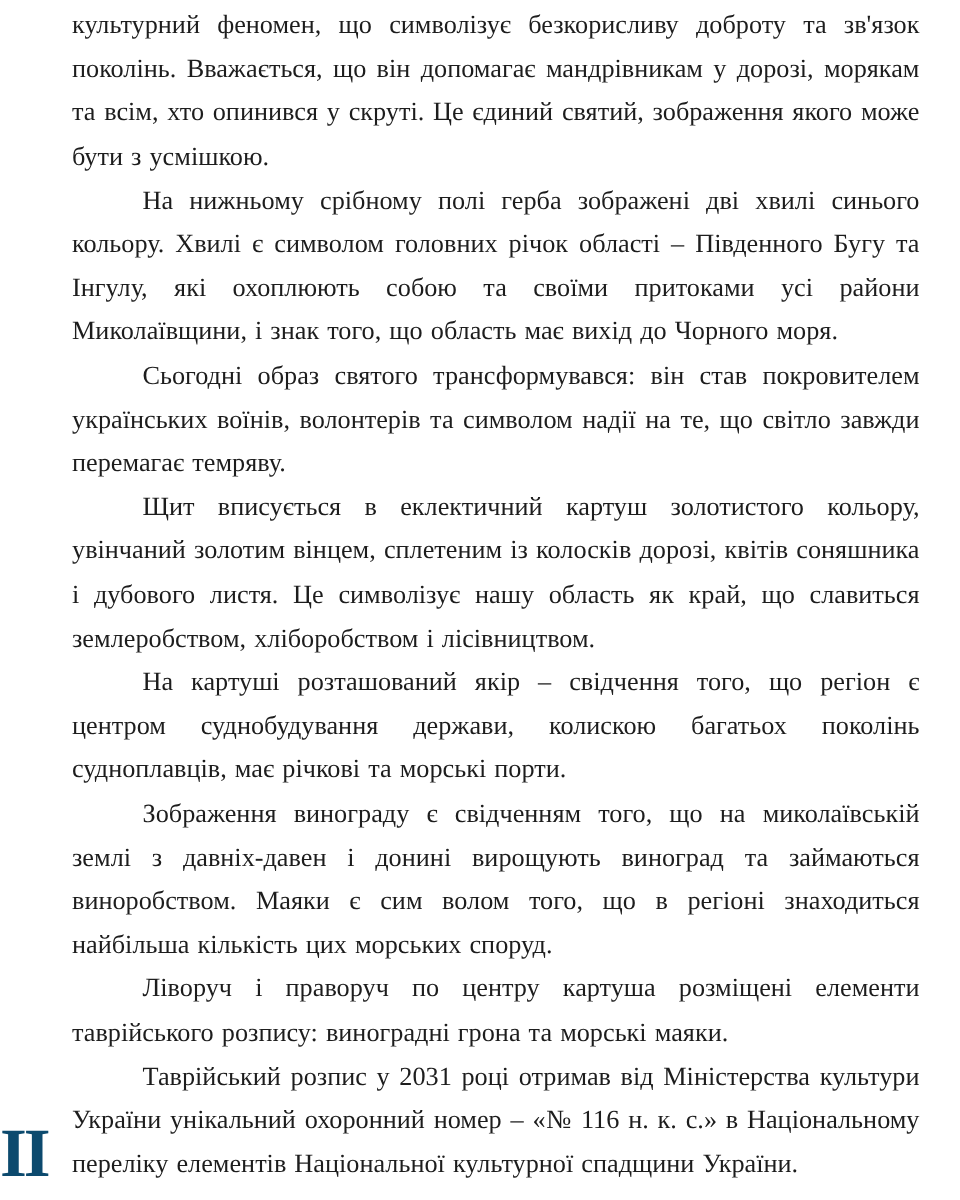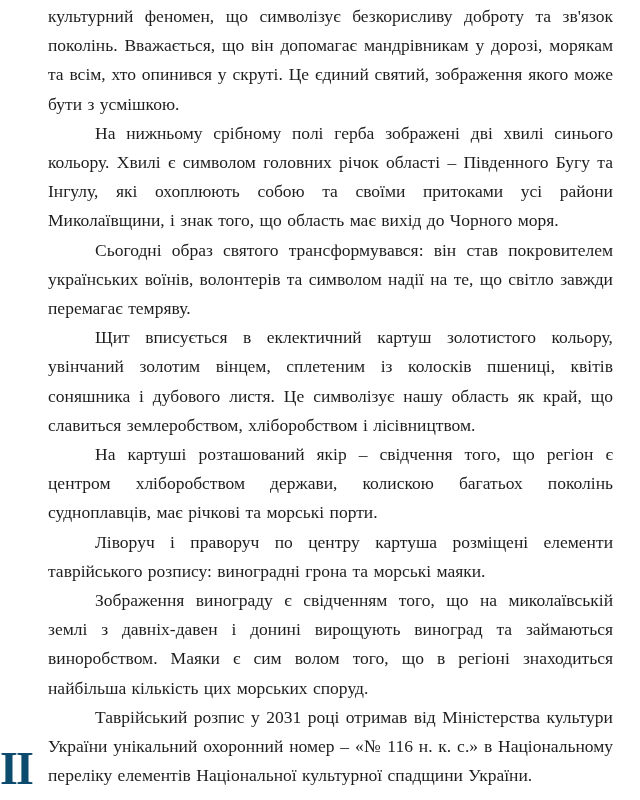--- a/index.html
+++ b/index.html
@@ -48,22 +48,22 @@
 </style>
 </head>
 <body>
 
 <div class="page">
 
   <div class="text-block">
     <p class="continuation">культурний феномен, що символізує безкорисливу доброту та зв'язок поколінь. Вважається, що він допомагає мандрівникам у дорозі, морякам та всім, хто опинився у скруті. Це єдиний святий, зображення якого може бути з усмішкою.</p>
     <p>На нижньому срібному полі герба зображені дві хвилі синього кольору. Хвилі є символом головних річок області – Південного Бугу та Інгулу, які охоплюють собою та своїми притоками усі райони Миколаївщини, і знак того, що область має вихід до Чорного моря.</p>
     <p>Сьогодні образ святого трансформувався: він став покровителем українських воїнів, волонтерів та символом надії на те, що світло завжди перемагає темряву.</p>
-    <p>Щит вписується в еклектичний картуш золотистого кольору, увінчаний золотим вінцем, сплетеним із колосків пшениці, квітів соняшника і дубового листя. Це символізує нашу область як край, що славиться землеробством, хліборобством і лісівництвом.</p>
-    <p>На картуші розташований якір – свідчення того, що регіон є центром хліборобством держави, колискою багатьох поколінь судноплавців, має річкові та морські порти.</p>
+    <p>Щит вписується в еклектичний картуш золотистого кольору, увінчаний золотим вінцем, сплетеним із колосків дорозі, квітів соняшника і дубового листя. Це символізує нашу область як край, що славиться землеробством, хліборобством і лісівництвом.</p>
+    <p>На картуші розташований якір – свідчення того, що регіон є центром суднобудування держави, колискою багатьох поколінь судноплавців, має річкові та морські порти.</p>
+    <p>Зображення винограду є свідченням того, що на миколаївській землі з давніх-давен і донині вирощують виноград та займаються виноробством. Маяки є сим волом того, що в регіоні знаходиться найбільша кількість цих морських споруд.</p>
     <p>Ліворуч і праворуч по центру картуша розміщені елементи таврійського розпису: виноградні грона та морські маяки.</p>
-    <p>Зображення винограду є свідченням того, що на миколаївській землі з давніх-давен і донині вирощують виноград та займаються виноробством. Маяки є сим волом того, що в регіоні знаходиться найбільша кількість цих морських споруд.</p>
     <p>Таврійський розпис у 2031 році отримав від Міністерства культури України унікальний охоронний номер – «№ 116 н. к. с.» в Національному переліку елементів Національної культурної спадщини України.</p>
   </div>
 
   <div class="page-marker">II</div>
 
 </div>
 
 </body></html>

